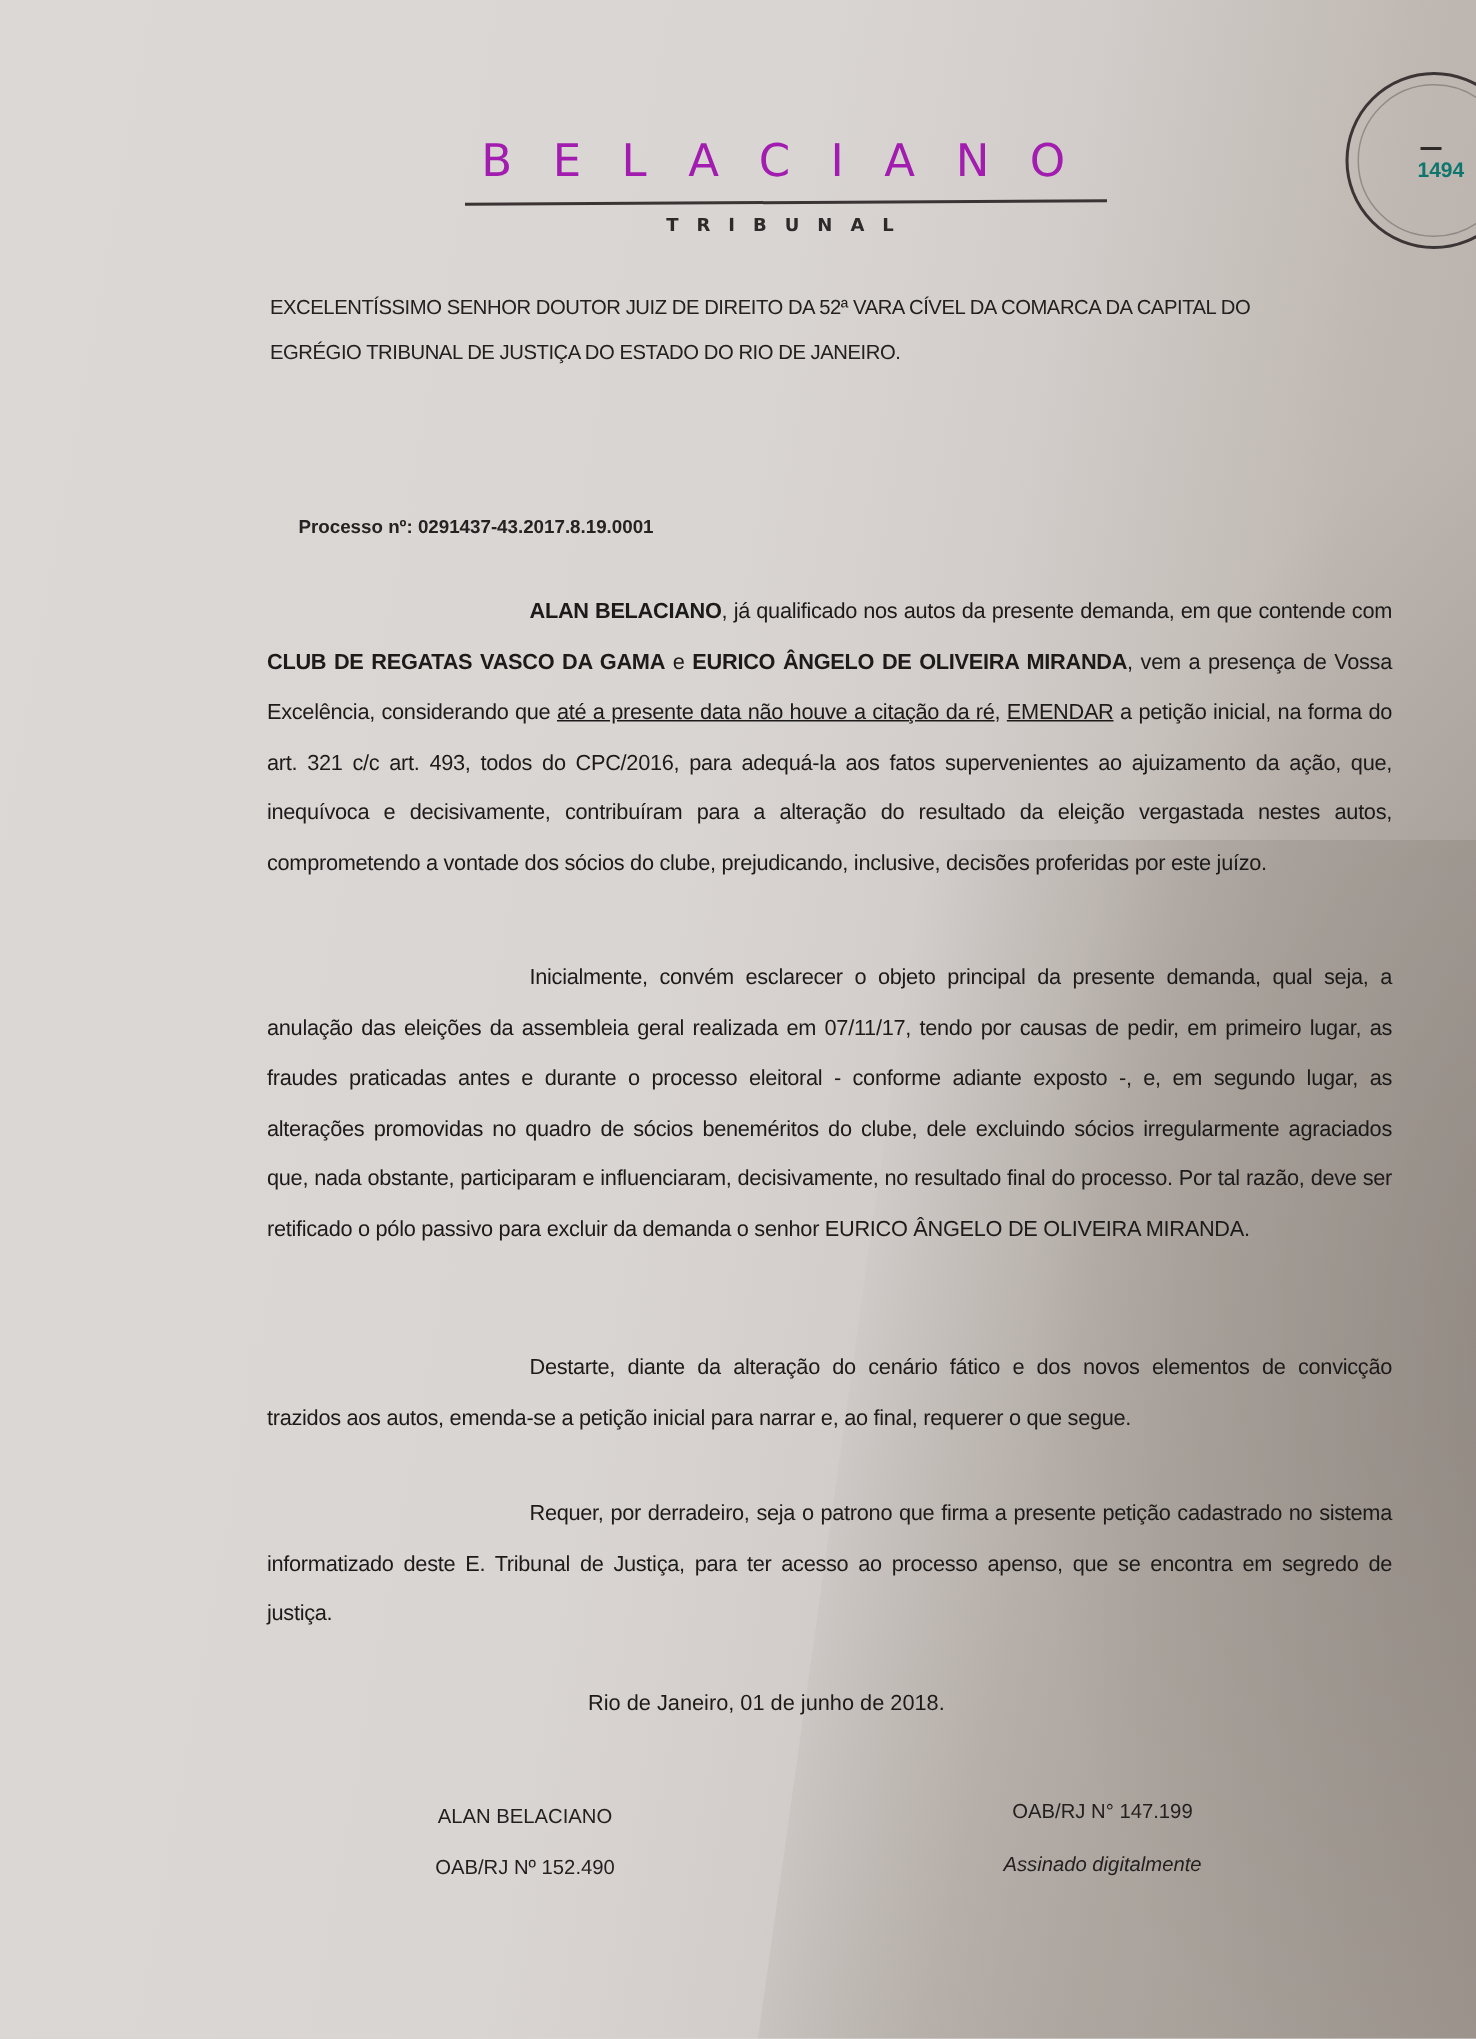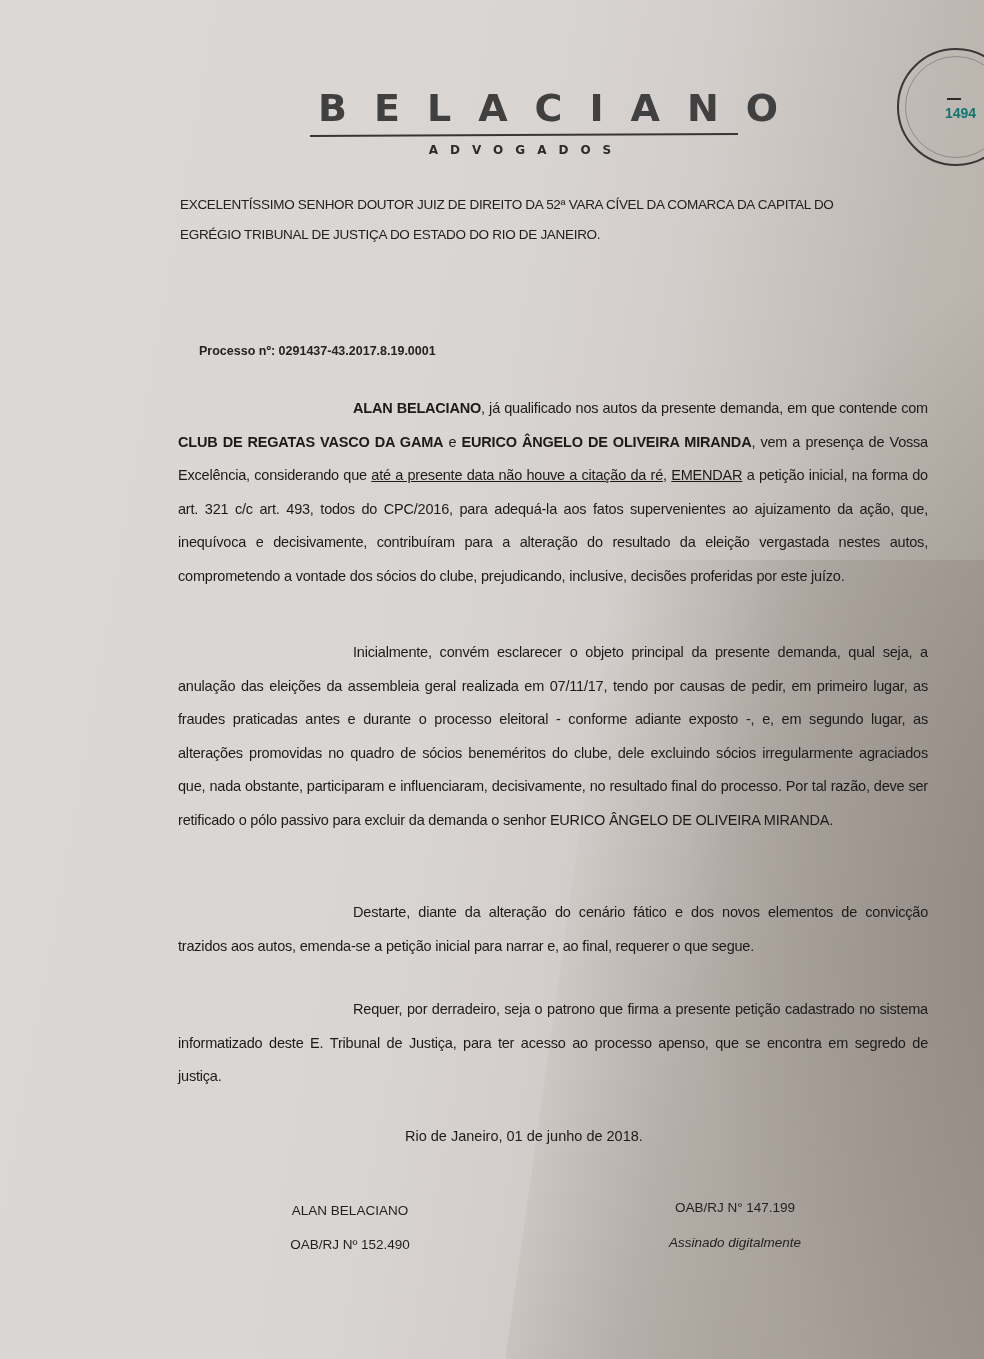--- a/index.html
+++ b/index.html
@@ -36,24 +36,24 @@
     
     .letterhead {
       position: absolute;
       left: 300px;
       top: 88px;
       width: 440px;
       text-align: center;
     }
     .brand {
       font-family: "DejaVu Sans", sans-serif;
-      font-size: 38px;
-      font-weight: 700;
+      font-size: 30px;
+      font-weight: 400;
       letter-spacing: 27px;
-      color: #404040;
+      color: #a21caf;
       padding-left: 18px;
       line-height: 40px;
     }
     .brand-rule {
       height: 2px;
       background: #3a3434;
       margin: 6px 0 0 10px;
       width: 428px;
       transform: rotate(-0.3deg);
     }
@@ -139,21 +139,21 @@
       width: 175px;
     }
     .b { font-weight: bold; }
     .u { text-decoration: underline; }
     #p1 { top: 392px; }
     #p2 { top: 636px; }
     #p3 { top: 896px; }
     #p4 { top: 993px; }
 
     .date-line {
-      left: 405px;
+      left: 392px;
       top: 1128px;
       font-size: 14.5px;
     }
 
     .sig-left {
       position: absolute;
       left: 240px;
       top: 1194px;
       width: 220px;
       text-align: center;
@@ -175,21 +175,21 @@
   </style>
 </head>
 <body>
 
 <div class="page"></div>
 <div class="shade"></div>
 
 <div class="letterhead">
   <div class="brand">BELACIANO</div>
   <div class="brand-rule"></div>
-  <div class="brand-sub">ADVOGADOS</div>
+  <div class="brand-sub">TRIBUNAL</div>
 </div>
 
 <div class="stamp">
   <div class="stamp-inner"></div>
   <div class="stamp-dash"></div>
   <div class="stamp-number">1494</div>
 </div>
 
 <div class="text addressee">
   <div>EXCELENTÍSSIMO SENHOR DOUTOR JUIZ DE DIREITO DA 52ª VARA CÍVEL DA COMARCA DA CAPITAL DO</div>

